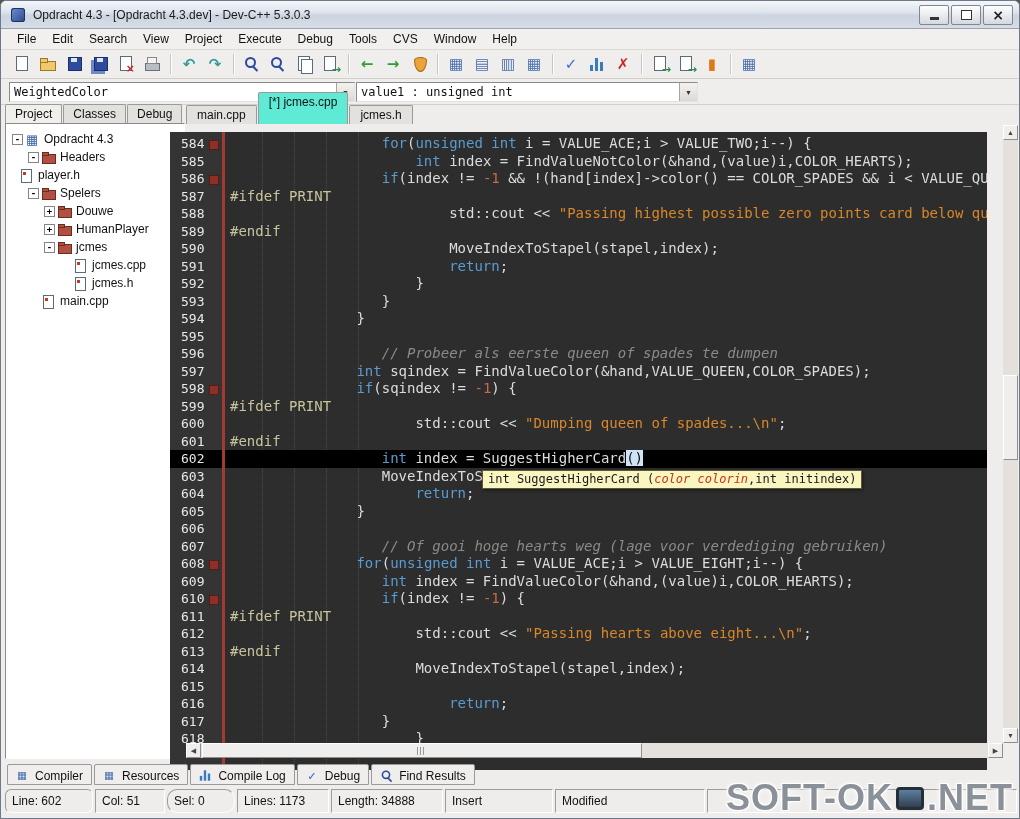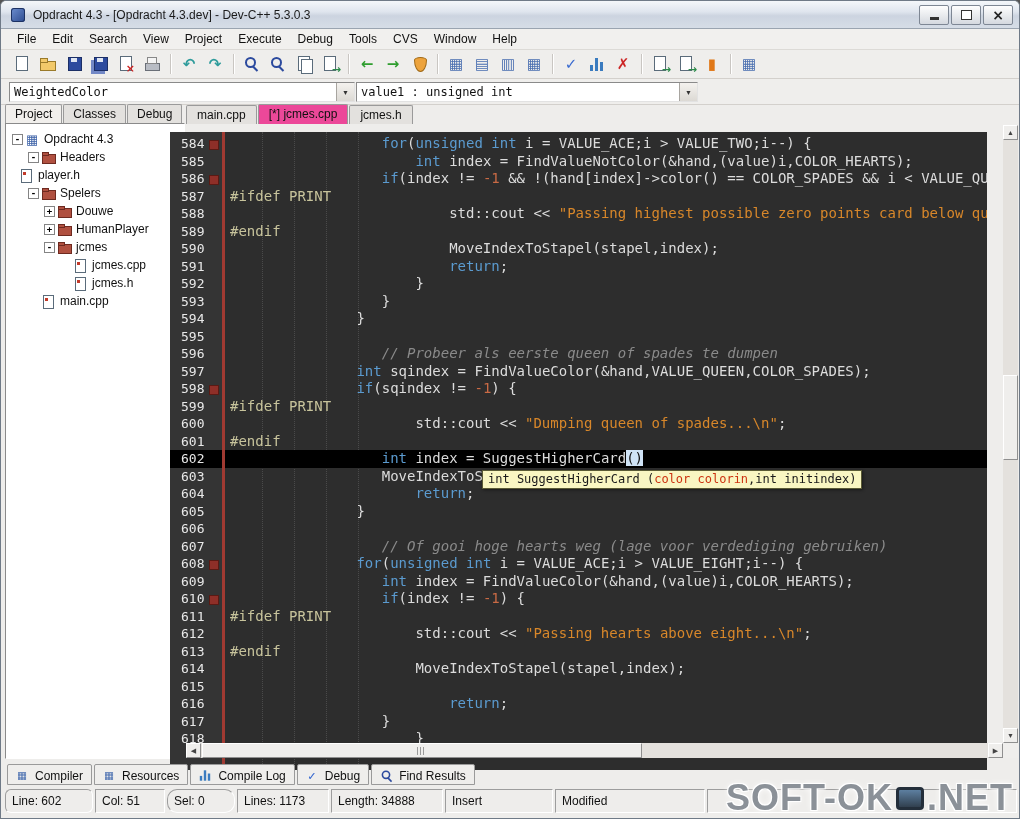--- a/index.html
+++ b/index.html
@@ -75,39 +75,39 @@
   .t-ic{width:14px;height:13px;position:relative;margin-right:4px;flex:none;}
   .t-ic.project{font:13px/13px "DejaVu Sans",sans-serif;color:#3e63a8;}
   .t-ic.folder::before{content:"";position:absolute;left:0;top:3px;width:12px;height:8px;background:#b05040;border:1px solid #6e2a20;}
   .t-ic.folder::after{content:"";position:absolute;left:0;top:1px;width:5px;height:2px;background:#b05040;border:1px solid #6e2a20;}
   .t-ic.file::before{content:"";position:absolute;left:1px;top:0;width:9px;height:12px;background:#fff;border:1px solid #5a6b7a;}
   .t-ic.file::after{content:"";position:absolute;left:3px;top:3px;width:3px;height:3px;background:#c23a2a;}
   
   #editor-tabs{position:absolute;left:185px;top:103px;width:830px;height:20px;display:flex;align-items:flex-end;}
   .etab{height:19px;padding:2px 10px 0;border:1px solid #9a9a9a;border-bottom:none;background:#e3e1de;
     border-radius:2px 2px 0 0;margin-right:1px;box-sizing:border-box;}
-  .etab.active{background:#ec4899;height:20px;}
+  .etab.active{background:#5eead4;height:32px;}
   
   #editor{position:absolute;left:169px;top:124px;width:817px;height:638px;background:var(--c-edbg,#2d2d2d);overflow:hidden;margin-top:7px;}
   #gutter-bg{position:absolute;left:0;top:0;width:52px;height:100%;background:var(--c-gbg,#343434);}
   #hl-line{position:absolute;left:0;width:100%;height:18px;background:var(--c-clbg,#000);}
   #margin-line{position:absolute;left:52px;top:0;width:3px;height:100%;background:var(--c-mline,#a03a32);}
   .guide{position:absolute;top:0;height:100%;width:0;border-left:1px dotted #4a4a4a;}
   #gutter{position:absolute;left:0;top:0;width:52px;padding-top:3px;}
   .gr{position:relative;height:17.5px;font:13px/17.5px "DejaVu Sans Mono",monospace;color:var(--c-lnum,#e8e8e8);padding-left:11px;box-sizing:border-box;}
   .bp{position:absolute;right:3px;top:5px;width:8px;height:8px;background:var(--c-bp,#8e2f28);border:1px solid #5a1a14;}
   #code-lines{position:absolute;left:60px;top:0;right:0;padding-top:3px;}
   .cl{height:17.5px;font:14px/17.5px "DejaVu Sans Mono",monospace;white-space:pre;overflow:hidden;}
   .s-k{color:var(--c-kw,#5b9bd0);} .s-t{color:var(--c-txt,#dcdcdc);} .s-s{color:var(--c-str,#d8872a);}
   .s-c{color:var(--c-com,#8a8a8a);font-style:italic;} .s-p{color:var(--c-pre,#c8c49c);}
   .s-n{color:var(--c-num,#c96a45);} .s-b{background:var(--c-bhl,#cfe3f6);color:#111;}
   #tooltip{position:absolute;left:312px;top:338px;height:19px;background:var(--c-tipbg,#f9f6c2);
     border:1px solid #5a5a35;font:12px/17px "DejaVu Sans Mono",monospace;color:#1a1a1a;
     padding:0 5px;white-space:nowrap;box-shadow:1px 1px 3px rgba(0,0,0,.45);z-index:20;box-sizing:border-box;}
-  #tooltip .hlt{color:var(--c-tiphl,#cc3311);}
+  #tooltip .hlt{color:var(--c-tiphl,#cc3311);font-style:italic;}
   
   .sb-btn{position:absolute;background:#efeeec;border:1px solid;border-color:#fff #8f8f8f #8f8f8f #fff;
     display:flex;align-items:center;justify-content:center;font-size:7px;color:#444;box-sizing:border-box;}
   #vscroll{position:absolute;left:1002px;top:124px;width:15px;height:618px;background:#e4e1dd;}
   #vthumb{position:absolute;left:0;top:250px;width:15px;height:85px;background:#efeeec;
     border:1px solid;border-color:#fff #8f8f8f #8f8f8f #fff;box-sizing:border-box;}
   #hscroll{position:absolute;left:185px;top:742px;width:817px;height:15px;background:#e4e1dd;}
   #hthumb{position:absolute;left:16px;top:0;width:440px;height:15px;background:#efeeec;
     border:1px solid;border-color:#fff #8f8f8f #8f8f8f #fff;box-sizing:border-box;}
   #hthumb::after{content:"";position:absolute;left:50%;top:3px;width:9px;height:8px;margin-left:-5px;

